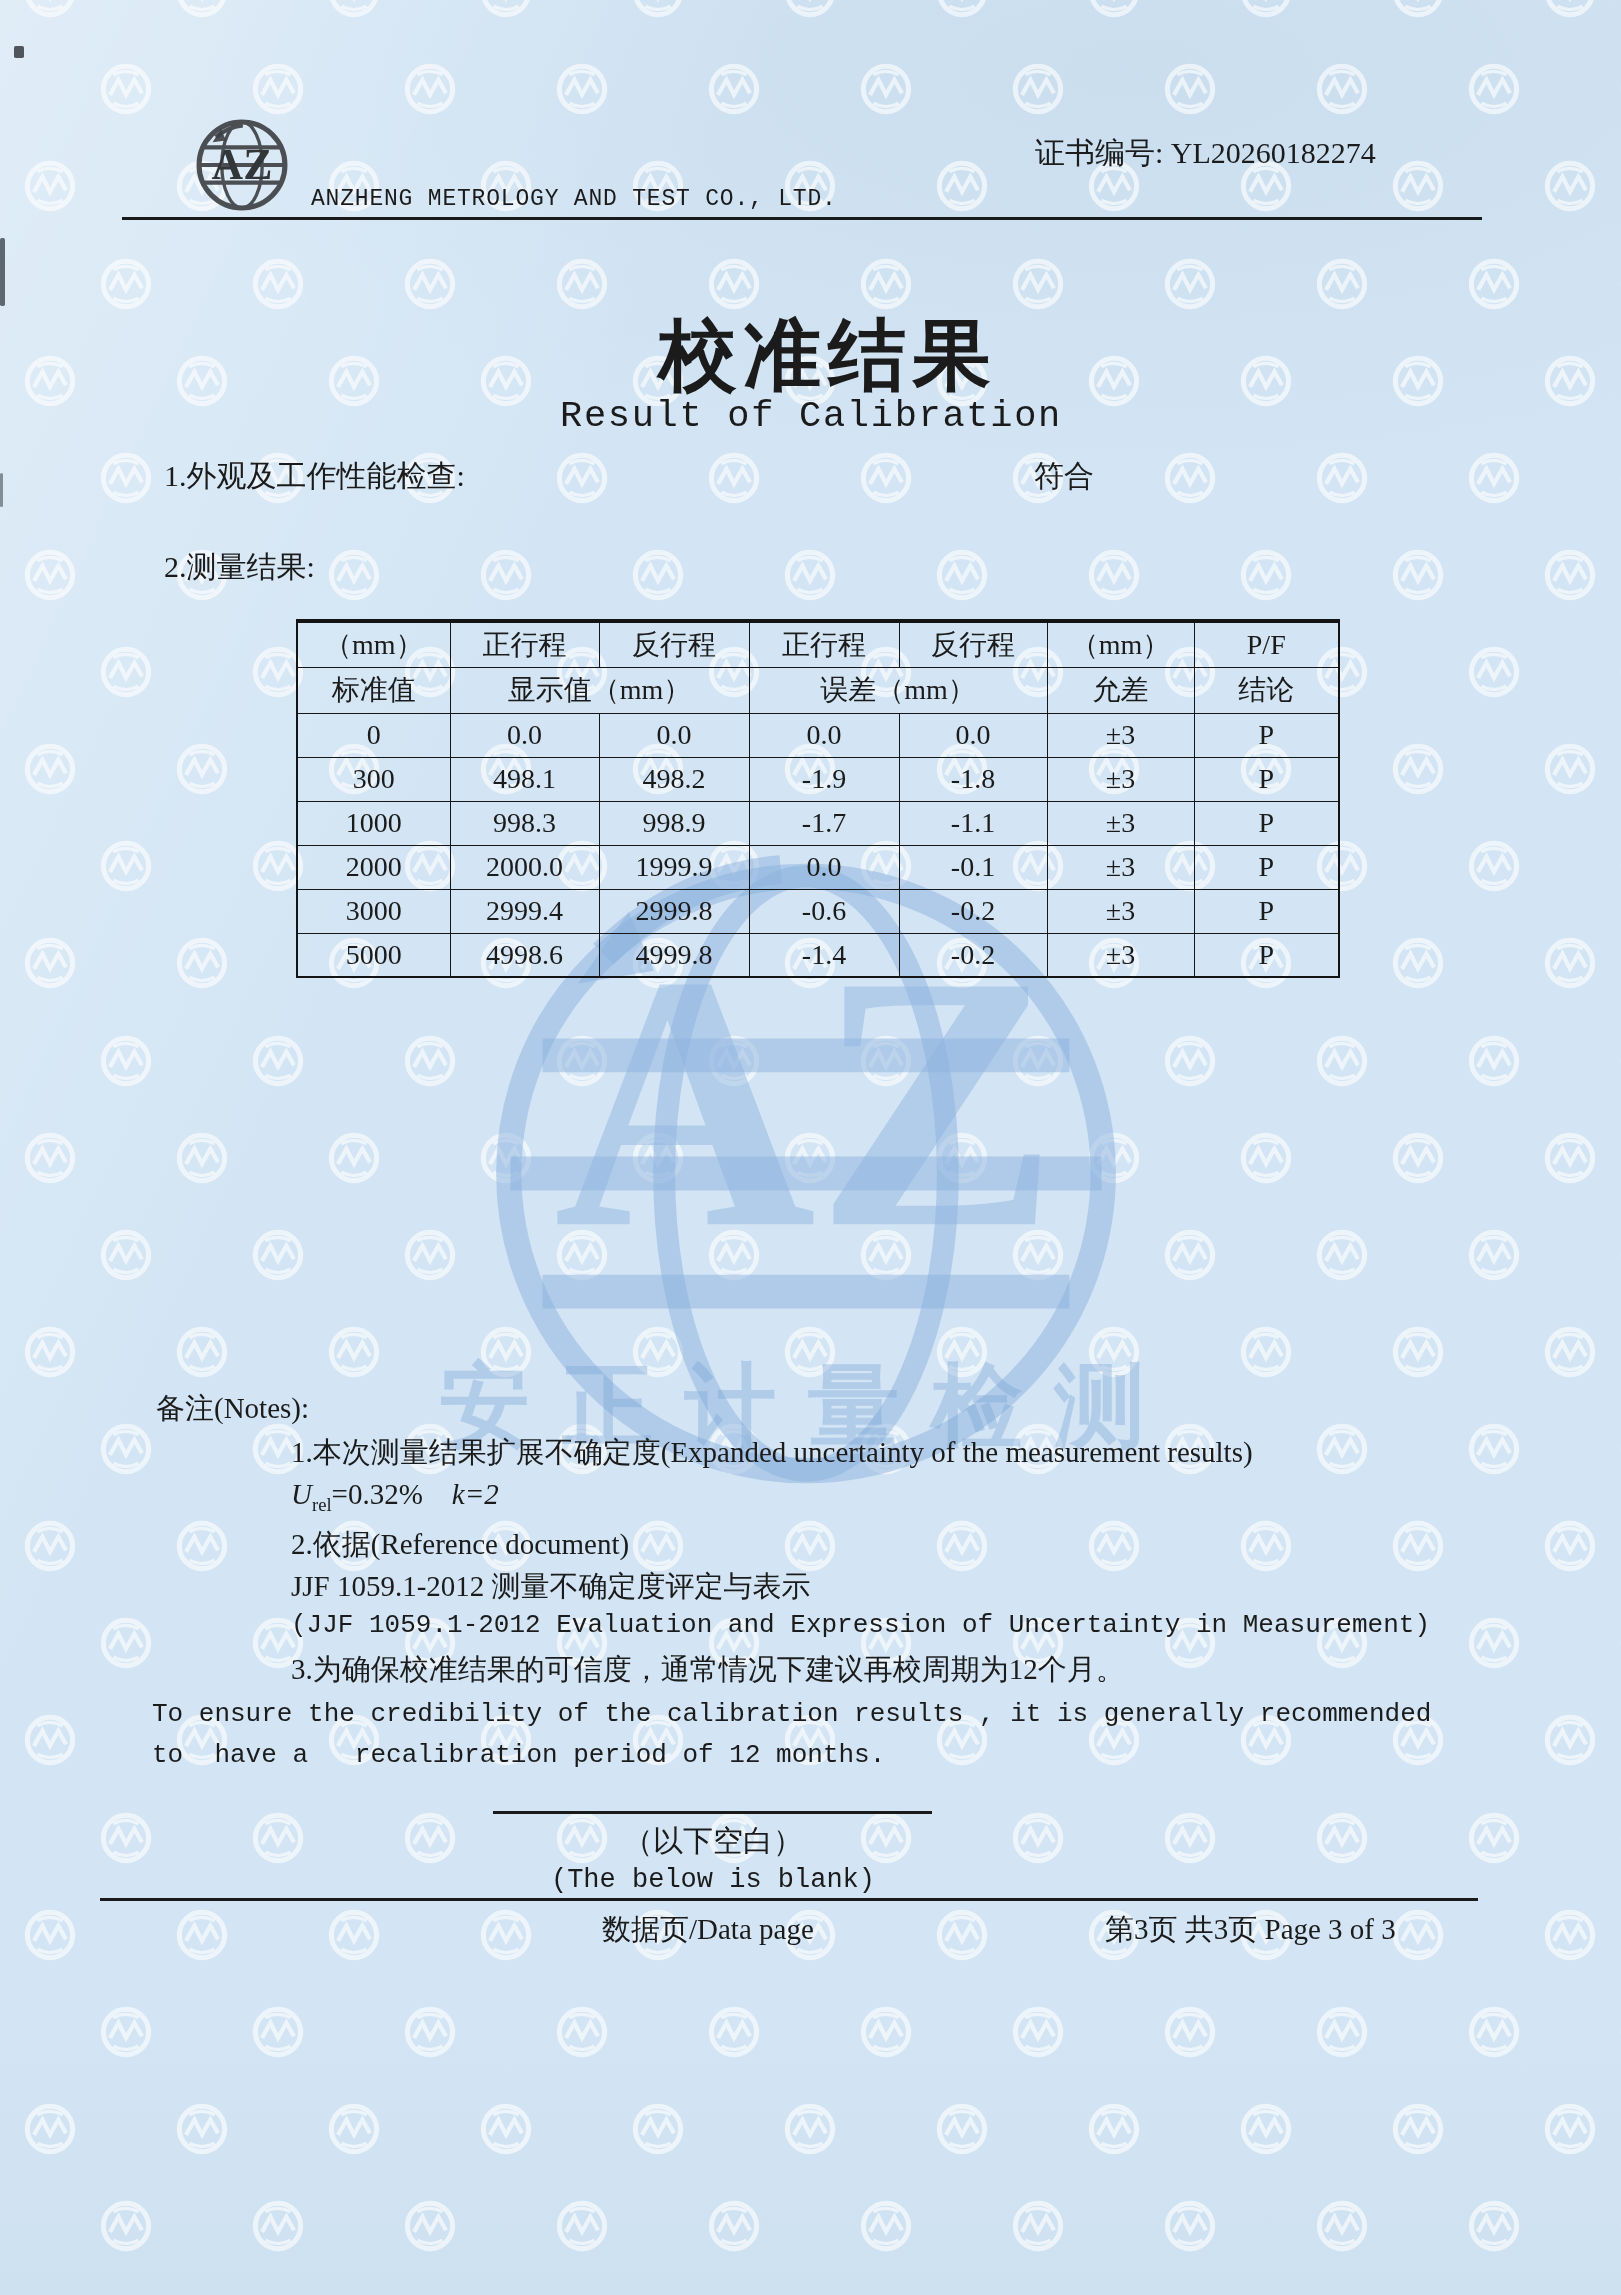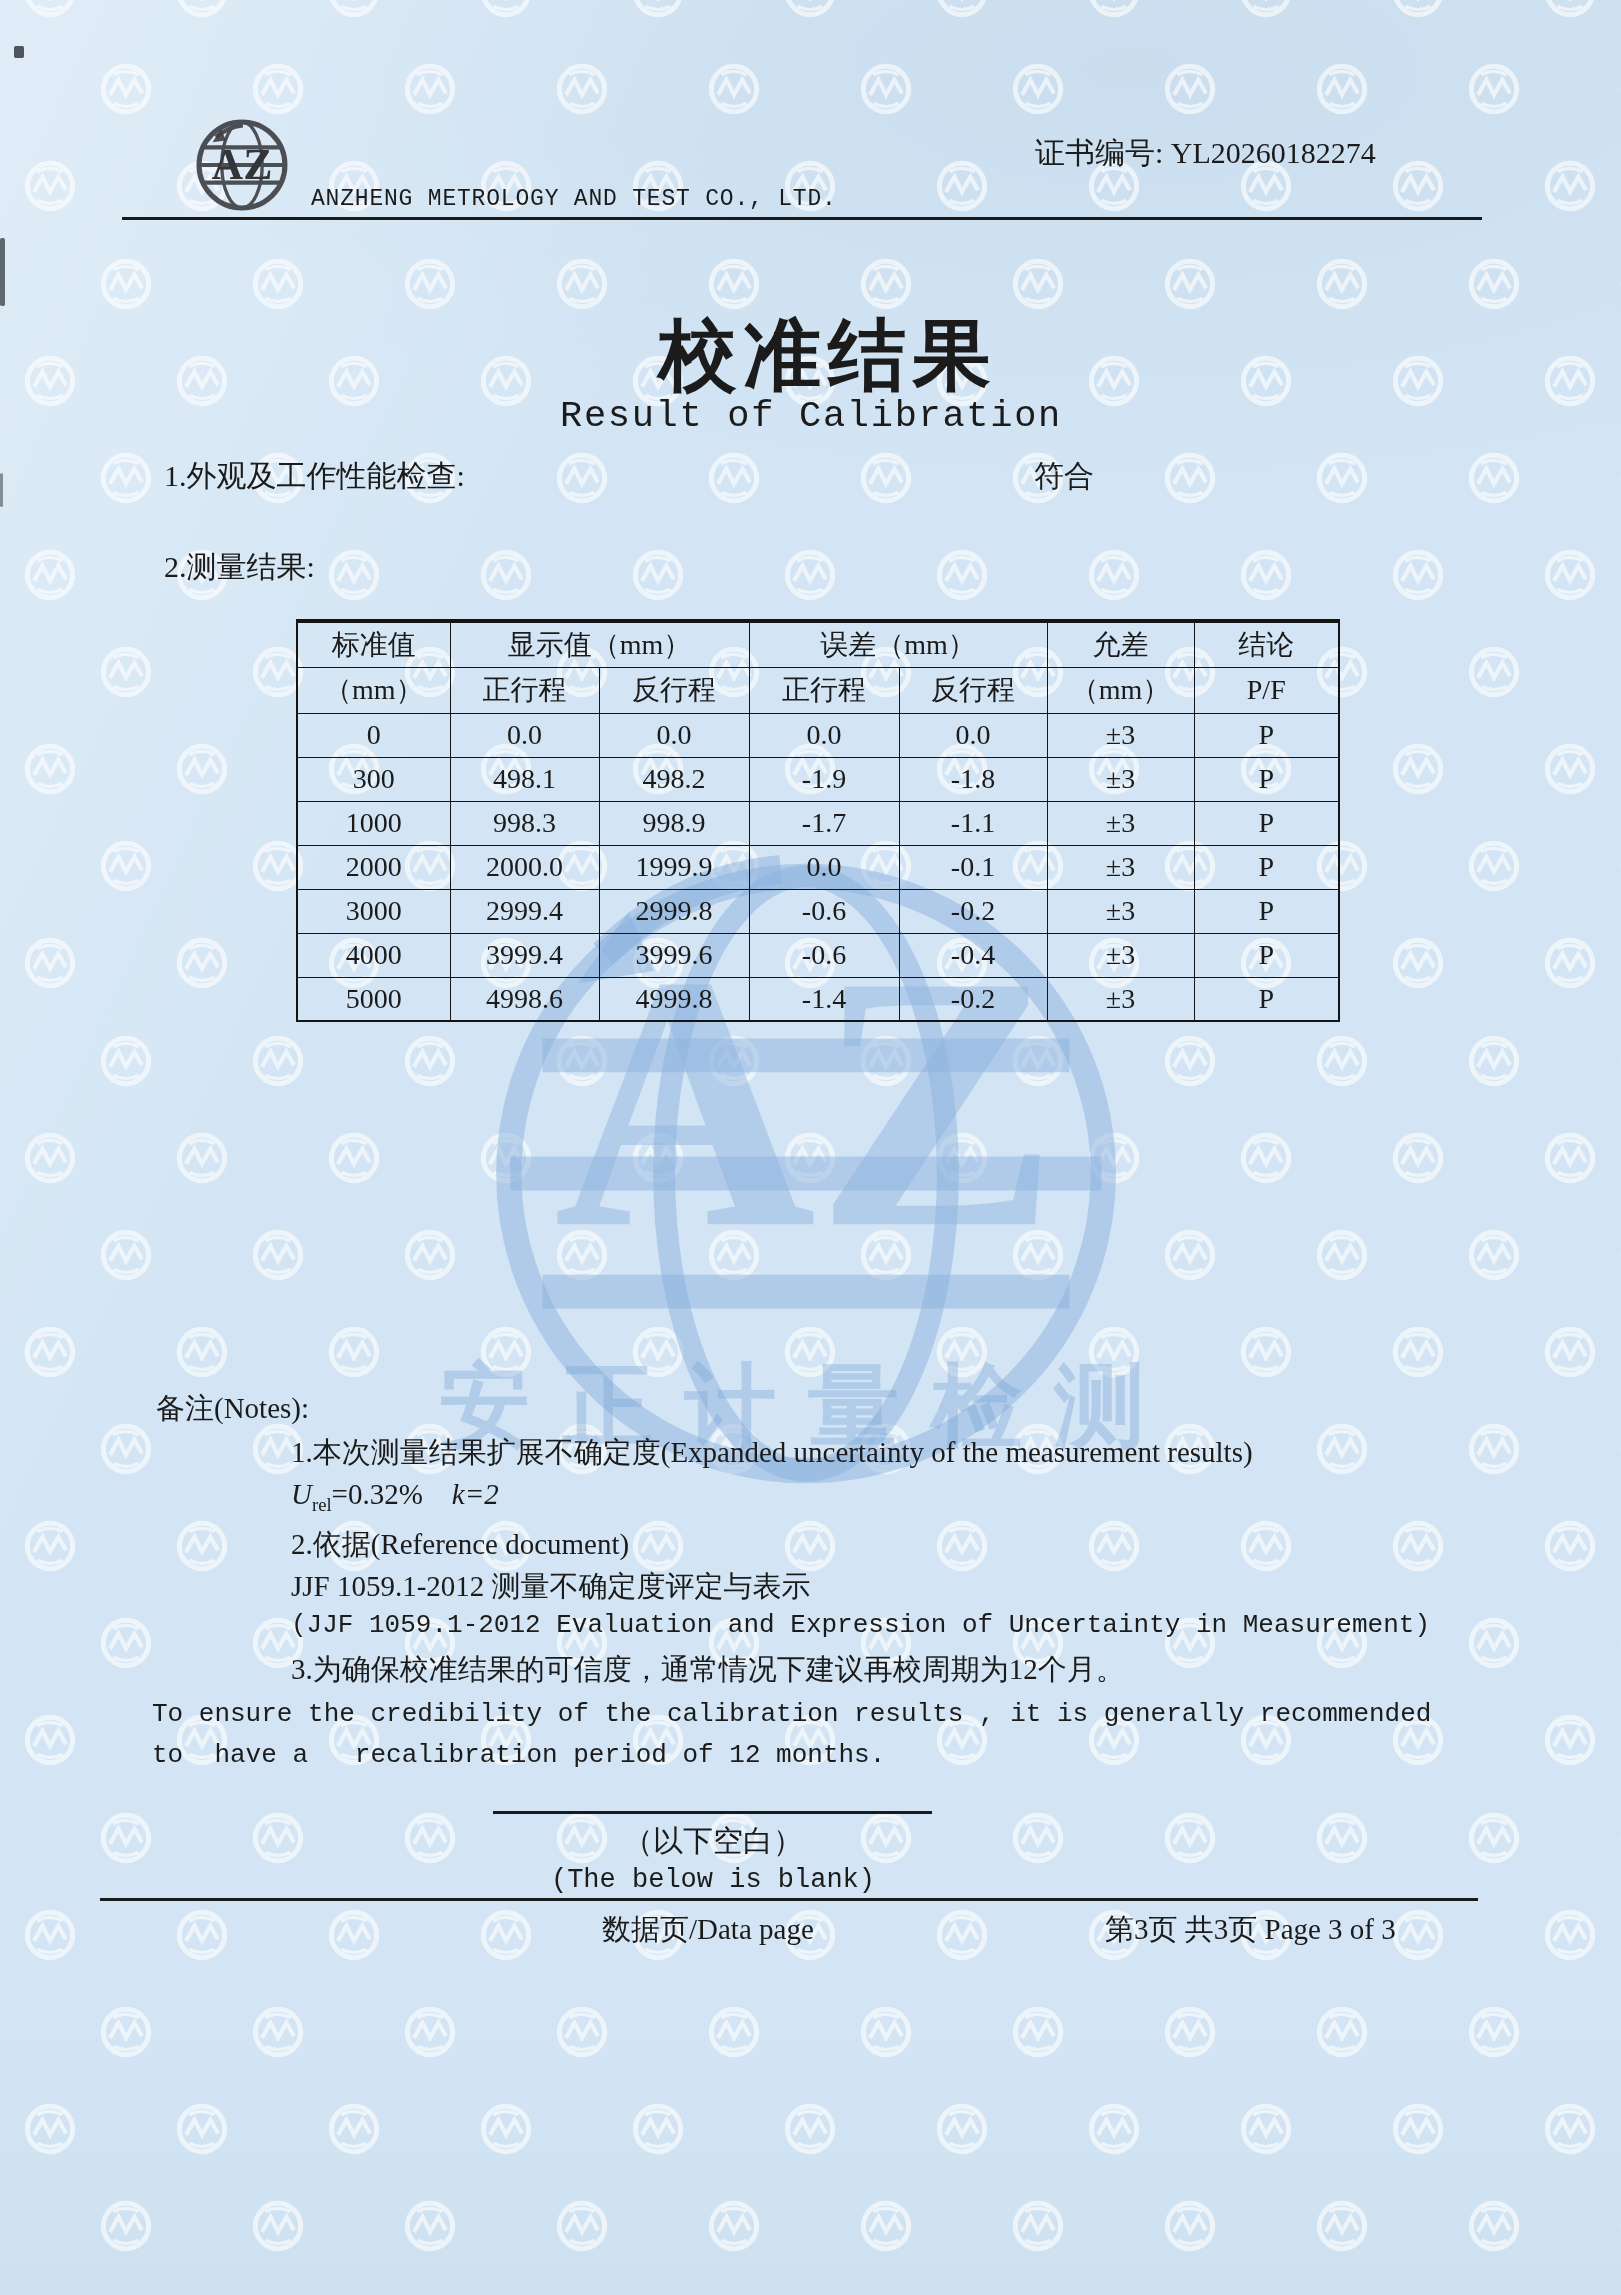--- a/index.html
+++ b/index.html
@@ -2271,34 +2271,34 @@
           <col style="width: 153px;">
           <col style="width: 149px;">
           <col style="width: 150px;">
           <col style="width: 150px;">
           <col style="width: 148px;">
           <col style="width: 147px;">
           <col style="width: 145px;">
         </colgroup>
       <thead>
         <tr>
-            <td colspan="1">标准值</td>
-            <td colspan="2">显示值（mm）</td>
-            <td colspan="2">误差（mm）</td>
-            <td colspan="1">允差</td>
-            <td colspan="1">结论</td>
-          </tr>
-        <tr>
             <td>（mm）</td>
             <td>正行程</td>
             <td>反行程</td>
             <td>正行程</td>
             <td>反行程</td>
             <td>（mm）</td>
             <td>P/F</td>
+          </tr>
+        <tr>
+            <td colspan="1">标准值</td>
+            <td colspan="2">显示值（mm）</td>
+            <td colspan="2">误差（mm）</td>
+            <td colspan="1">允差</td>
+            <td colspan="1">结论</td>
           </tr>
       </thead>
       <tbody>
           <tr>
             <td>0</td>
             <td>0.0</td>
             <td>0.0</td>
             <td>0.0</td>
             <td>0.0</td>
             <td>±3</td>
@@ -2334,29 +2334,20 @@
           <tr>
             <td>3000</td>
             <td>2999.4</td>
             <td>2999.8</td>
             <td>-0.6</td>
             <td>-0.2</td>
             <td>±3</td>
             <td>P</td>
           </tr>
           <tr>
-            <td>4000</td>
-            <td>3999.4</td>
-            <td>3999.6</td>
-            <td>-0.6</td>
-            <td>-0.4</td>
-            <td>±3</td>
-            <td>P</td>
-          </tr>
-          <tr>
             <td>5000</td>
             <td>4998.6</td>
             <td>4999.8</td>
             <td>-1.4</td>
             <td>-0.2</td>
             <td>±3</td>
             <td>P</td>
           </tr>
         </tbody>
     </table>

